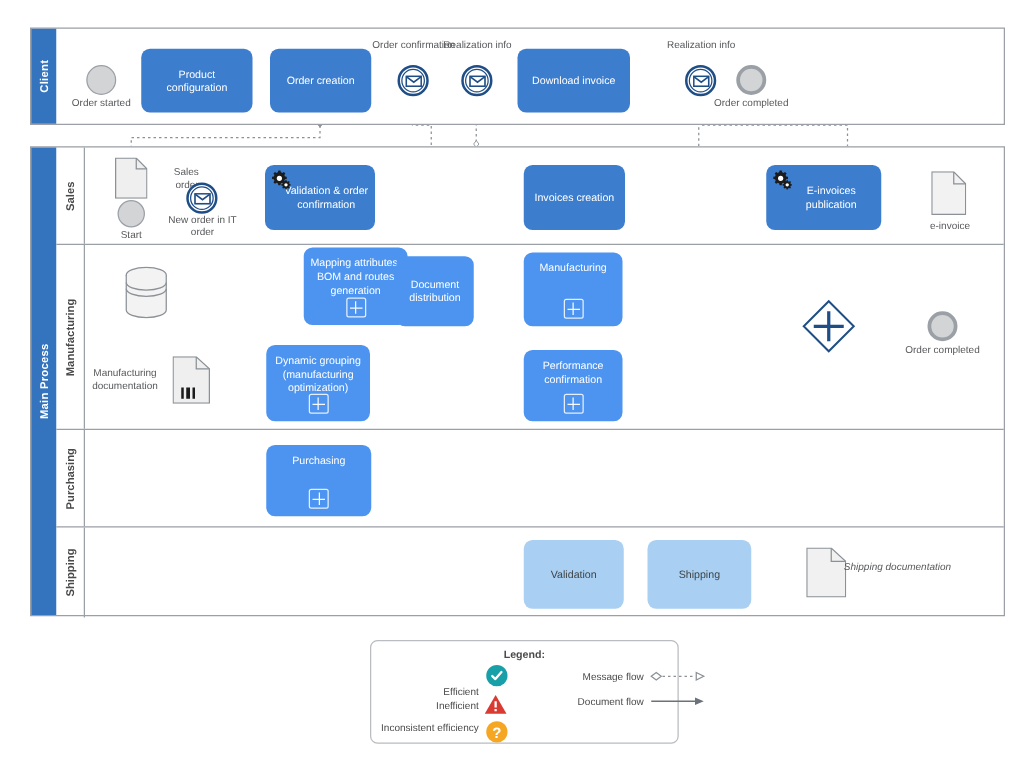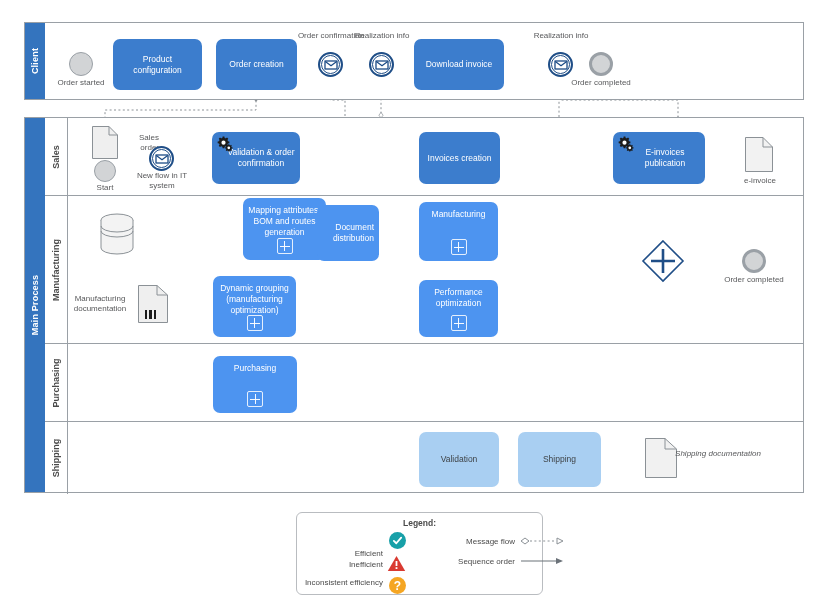--- a/index.html
+++ b/index.html
@@ -231,21 +231,21 @@
   <div class="evt start" style="left:94px;top:160px;width:22px;height:22px;"></div>
   <div class="cap" style="left:85px;top:183px;width:40px;">Start</div>
 
   <div class="evt msg" style="left:149px;top:146px;width:25px;height:25px;">
     <div class="inner"></div>
     <svg class="env" viewBox="0 0 13 9">
       <rect x="0.5" y="0.5" width="12" height="8" fill="#ffffff" stroke="#1F4E87" stroke-width="1.3"></rect>
       <path d="M0.8,1 L6.5,5.3 L12.2,1" fill="none" stroke="#1F4E87" stroke-width="1.3"></path>
     </svg>
   </div>
-  <div class="cap" style="left:127px;top:171px;width:70px;">New flow in IT system</div>
+  <div class="cap" style="left:127px;top:171px;width:70px;">New order in IT order</div>
 
   <div class="task dark" style="left:212px;top:132px;width:88px;height:52px;">
     <svg class="gear" viewBox="0 0 20 20">
       <path d="M7.4,1.6 l1.9,0 l.35,1.6 a4.4,4.4 0 0 1 1.25,.52 l1.4,-.9 l1.35,1.35 l-.9,1.4 a4.4,4.4 0 0 1 .52,1.25 l1.6,.35 l0,1.9 l-1.6,.35 a4.4,4.4 0 0 1 -.52,1.25 l.9,1.4 l-1.35,1.35 l-1.4,-.9 a4.4,4.4 0 0 1 -1.25,.52 l-.35,1.6 l-1.9,0 l-.35,-1.6 a4.4,4.4 0 0 1 -1.25,-.52 l-1.4,.9 l-1.35,-1.35 l.9,-1.4 a4.4,4.4 0 0 1 -.52,-1.25 l-1.6,-.35 l0,-1.9 l1.6,-.35 a4.4,4.4 0 0 1 .52,-1.25 l-.9,-1.4 l1.35,-1.35 l1.4,.9 a4.4,4.4 0 0 1 1.25,-.52 z" fill="#1c1c1c"></path>
       <circle cx="8.35" cy="8.5" r="2.3" fill="#ffffff"></circle>
       <path d="M13.6,10.2 l1.2,0 l.22,1 a2.8,2.8 0 0 1 .8,.33 l.88,-.57 l.85,.85 l-.57,.88 a2.8,2.8 0 0 1 .33,.8 l1,.22 l0,1.2 l-1,.22 a2.8,2.8 0 0 1 -.33,.8 l.57,.88 l-.85,.85 l-.88,-.57 a2.8,2.8 0 0 1 -.8,.33 l-.22,1 l-1.2,0 l-.22,-1 a2.8,2.8 0 0 1 -.8,-.33 l-.88,.57 l-.85,-.85 l.57,-.88 a2.8,2.8 0 0 1 -.33,-.8 l-1,-.22 l0,-1.2 l1,-.22 a2.8,2.8 0 0 1 .33,-.8 l-.57,-.88 l.85,-.85 l.88,.57 a2.8,2.8 0 0 1 .8,-.33 z" fill="#1c1c1c"></path>
       <circle cx="14.2" cy="14.3" r="1.5" fill="#ffffff"></circle>
     </svg>
     <span class="lbl" style="padding-left:10px;">Validation &amp; order confirmation</span>
   </div>
@@ -285,37 +285,37 @@
       <rect x="16" y="25" width="2" height="9"></rect>
     </g>
   </svg>
   <div class="cap" style="left:62px;top:294px;width:76px;">Manufacturing documentation</div>
 
   <div class="task mid topbias" style="left:213px;top:198px;width:83px;height:62px;margin-left:30px;">
     <span class="lbl">Mapping attributes, BOM and routes generation</span>
     <span class="plus"></span>
   </div>
 
-  <div class="task mid" style="left:317px;top:205px;width:62px;height:56px;text-align:right;">
+  <div class="task mid" style="left:317px;top:205px;width:62px;height:56px;">
     <span class="lbl">Document distribution</span>
   </div>
 
   <div class="task mid topbias" style="left:213px;top:276px;width:83px;height:61px;">
     <span class="lbl">Dynamic grouping (manufacturing optimization)</span>
     <span class="plus"></span>
   </div>
 
 
   <div class="task mid topbias" style="left:419px;top:202px;width:79px;height:59px;">
     <span class="lbl">Manufacturing</span>
     <span class="plus"></span>
   </div>
 
   <div class="task mid topbias" style="left:419px;top:280px;width:79px;height:57px;">
-    <span class="lbl">Performance optimization</span>
+    <span class="lbl">Performance confirmation</span>
     <span class="plus"></span>
   </div>
 
   <svg class="docobj" style="left:641px;top:239px;width:44px;height:44px;" viewBox="0 0 44 44">
     <path d="M22,2 L42,22 L22,42 L2,22 Z" fill="#ffffff" stroke="#1F4E87" stroke-width="1.6"></path>
     <path d="M22,10 V34 M10,22 H34" stroke="#1F4E87" stroke-width="2.6" fill="none"></path>
   </svg>
 
   <div class="evt end" style="left:742px;top:249px;width:24px;height:24px;"></div>
   <div class="cap" style="left:722px;top:275px;width:64px;">Order completed</div>
@@ -360,20 +360,20 @@
       <span style="font-size:12px;line-height:12px;">?</span>
     </div>
 
     <div class="lgrow r" style="left:118px;top:24px;width:100px;">Message flow</div>
     <svg style="position:absolute;left:222px;top:22px;width:50px;height:12px;" viewBox="0 0 50 12">
       <path d="M2,6 L6,3 L10,6 L6,9 Z" fill="#ffffff" stroke="#8b9196"></path>
       <path d="M11,6 H36" stroke="#8b9196" stroke-width="1" stroke-dasharray="2,2.4" fill="none"></path>
       <path d="M38,3 L44,6 L38,9 Z" fill="#ffffff" stroke="#8b9196"></path>
     </svg>
 
-    <div class="lgrow r" style="left:110px;top:44px;width:108px;">Sequence order</div>
+    <div class="lgrow r" style="left:110px;top:44px;width:108px;">Document flow</div>
     <svg style="position:absolute;left:222px;top:42px;width:50px;height:12px;" viewBox="0 0 50 12">
       <path d="M2,6 H38" stroke="#6b7279" stroke-width="1.1" fill="none"></path>
       <path d="M37,3 L44,6 L37,9 Z" fill="#6b7279"></path>
     </svg>
   </div>
 
 </div>
 
 </body></html>

